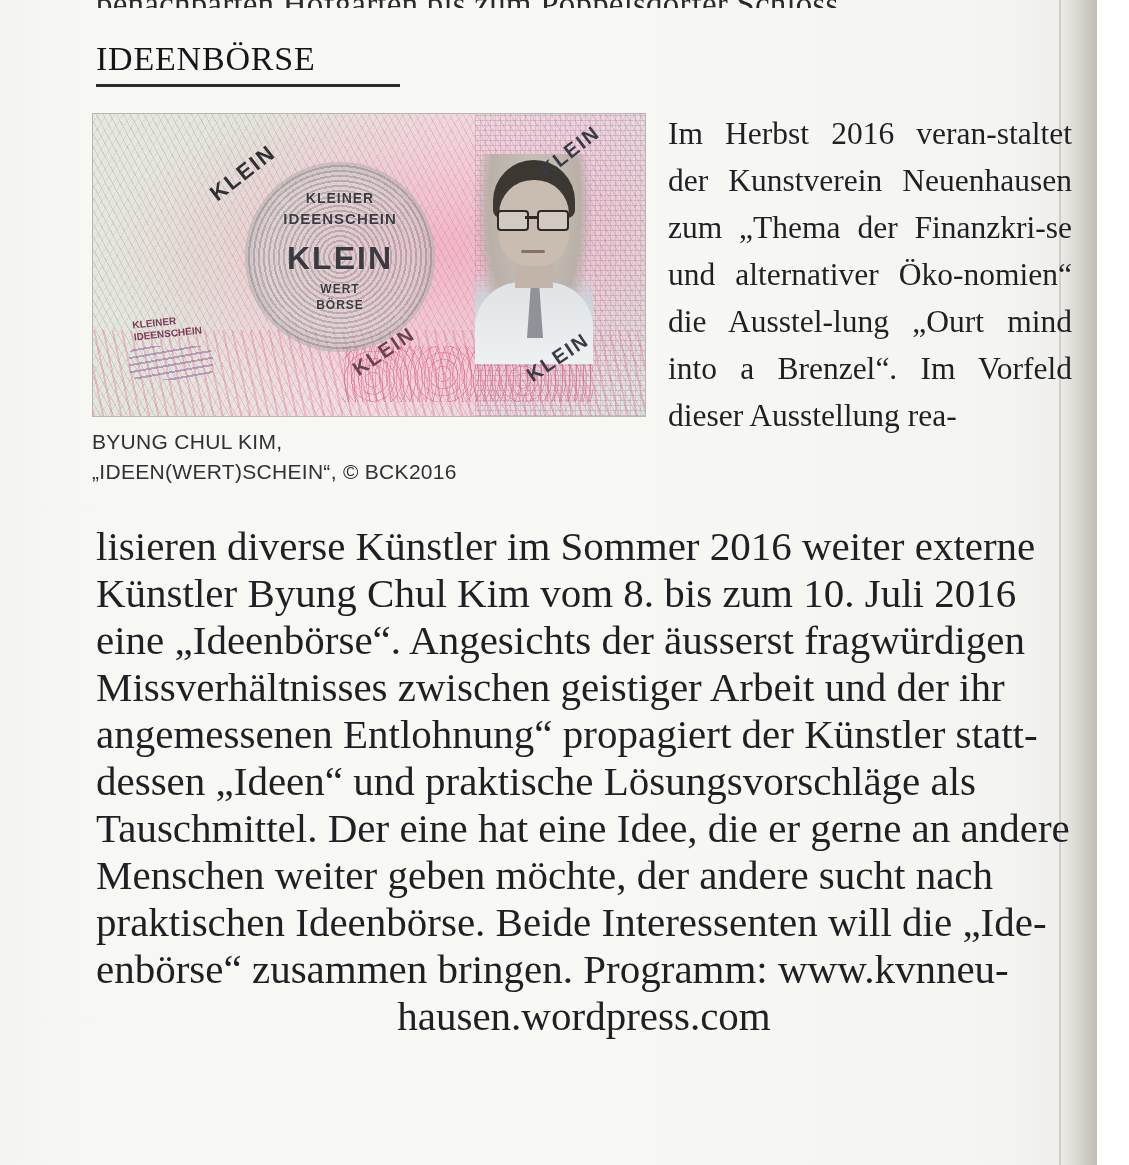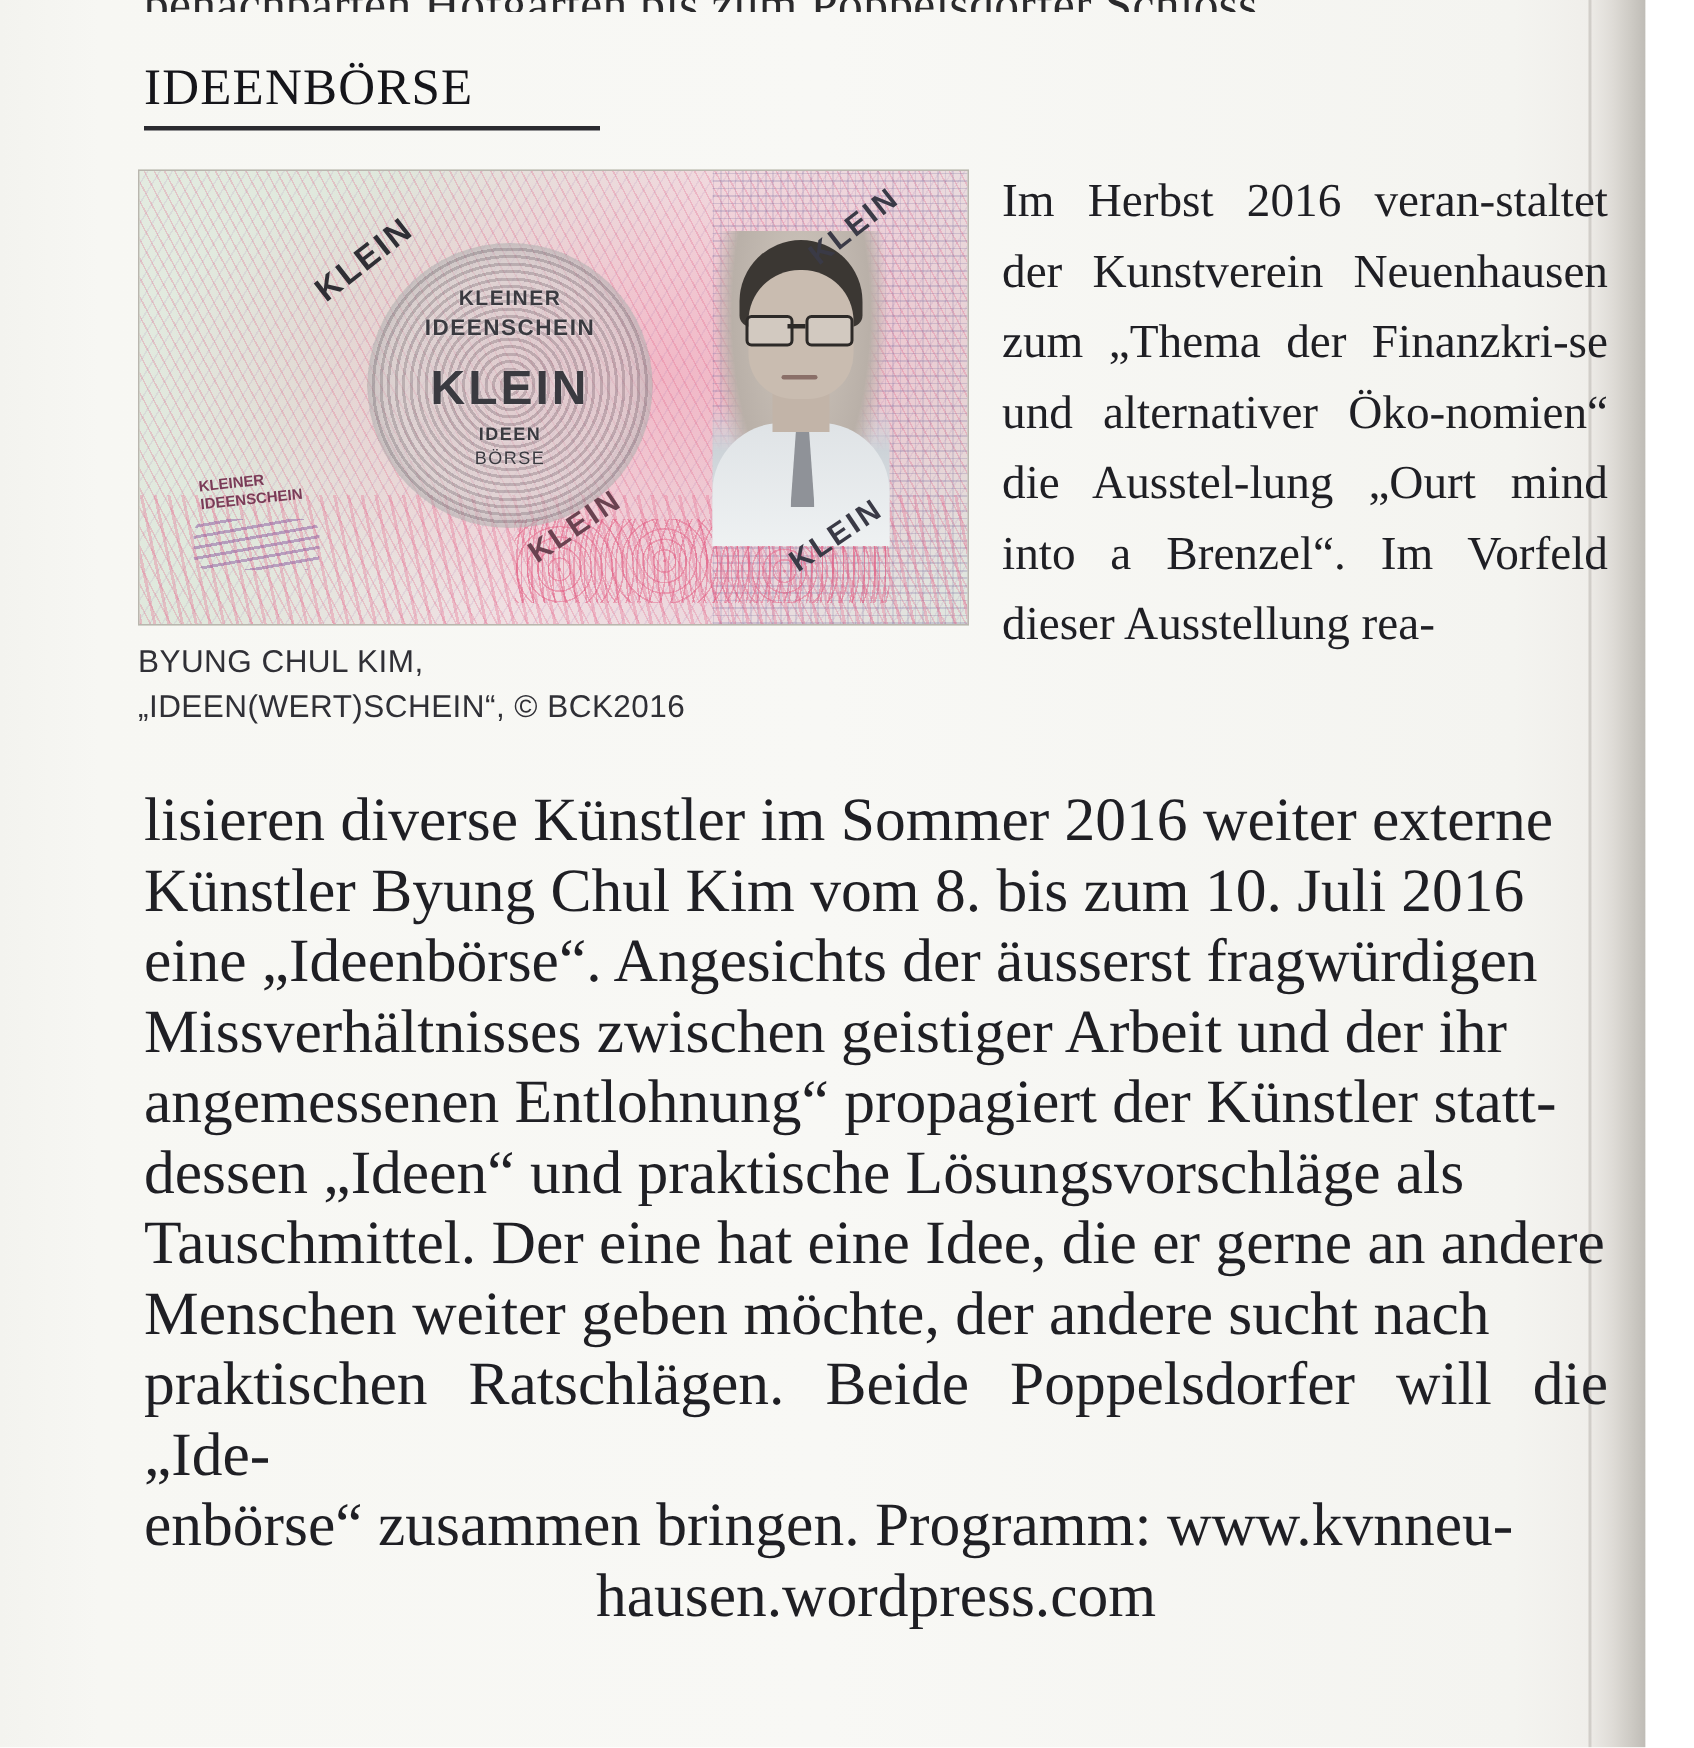--- a/index.html
+++ b/index.html
@@ -133,21 +133,21 @@
     left: 0; right: 0;
     text-align: center;
     font-family: "Liberation Sans", sans-serif;
     color: #3a3a40;
     text-shadow: 0 0 2px rgba(255,255,255,0.6);
   }
   .rt1 { top: 28px; font-size: 14px; font-weight: bold; letter-spacing: 1px; }
   .rt2 { top: 48px; font-size: 15px; font-weight: bold; letter-spacing: 1px; }
   .rt3 { top: 78px; font-size: 32px; font-weight: bold; letter-spacing: 2px; }
   .rt4 { top: 120px; font-size: 12px; font-weight: bold; letter-spacing: 1px; }
-  .rt5 { top: 136px; font-size: 12px; font-weight: normal; letter-spacing: 1px; }
+  .rt5 { top: 136px; font-size: 12px; font-weight: bold; letter-spacing: 1px; }
 
   .portrait {
     position: absolute;
     right: 52px;
     top: 40px;
     width: 118px;
     height: 210px;
     background:
       radial-gradient(ellipse at 50% 26%, #cfc6bd 0%, #b9b0a8 55%, rgba(185,176,168,0) 70%),
       linear-gradient(180deg, rgba(200,190,185,0) 55%, #cdd3d8 70%, #e3e7ea 100%);
@@ -324,21 +324,21 @@
       <div class="note-bg"></div>
       <div class="guilloche"></div>
       <div class="note-right-pattern"></div>
       <div class="note-bottom-band"></div>
       <div class="note-circles"></div>
 
       <div class="rosette">
         <div class="rosette-text rt1">KLEINER</div>
         <div class="rosette-text rt2">IDEENSCHEIN</div>
         <div class="rosette-text rt3">KLEIN</div>
-        <div class="rosette-text rt4">IDEEN</div>
+        <div class="rosette-text rt4">WERT</div>
         <div class="rosette-text rt5">BÖRSE</div>
       </div>
 
       <div class="portrait">
         <div class="p-shoulders"></div>
         <div class="p-tie"></div>
         <div class="p-neck"></div>
         <div class="p-hair"></div>
         <div class="p-face"></div>
         <div class="p-glass left"></div>
@@ -369,19 +369,19 @@
 
   <div id="full-text">
       <div>lisieren diverse Künstler im Sommer 2016 weiter externe</div>
       <div>Künstler Byung Chul Kim vom 8. bis zum 10. Juli 2016</div>
       <div>eine „Ideenbörse“. Angesichts der äusserst fragwürdigen</div>
       <div>Missverhältnisses zwischen geistiger Arbeit und der ihr</div>
       <div>angemessenen Entlohnung“ propagiert der Künstler statt-</div>
       <div>dessen „Ideen“ und praktische Lösungsvorschläge als</div>
       <div>Tauschmittel. Der eine hat eine Idee, die er gerne an andere</div>
       <div>Menschen weiter geben möchte, der andere sucht nach</div>
-      <div>praktischen Ratschlägen. Beide Poppelsdorfer will die „Ide-</div>
+      <div>praktischen Ideenbörse. Beide Interessenten will die „Ide-</div>
       <div>enbörse“ zusammen bringen. Programm: www.kvnneu-</div>
       <div class="lastline">hausen.wordpress.com</div>
     </div>
 
   <div id="margin-remnant"></div>
 </div>
 
 </body></html>

